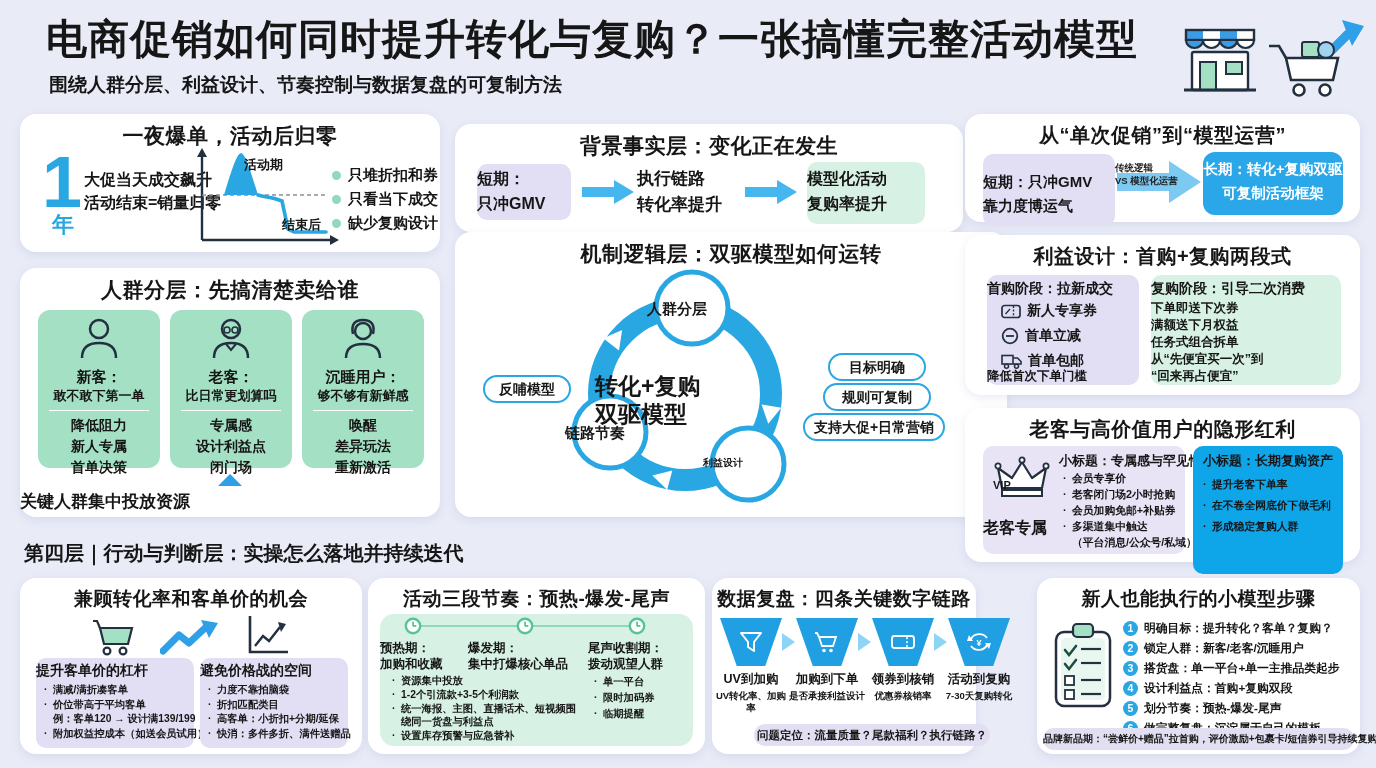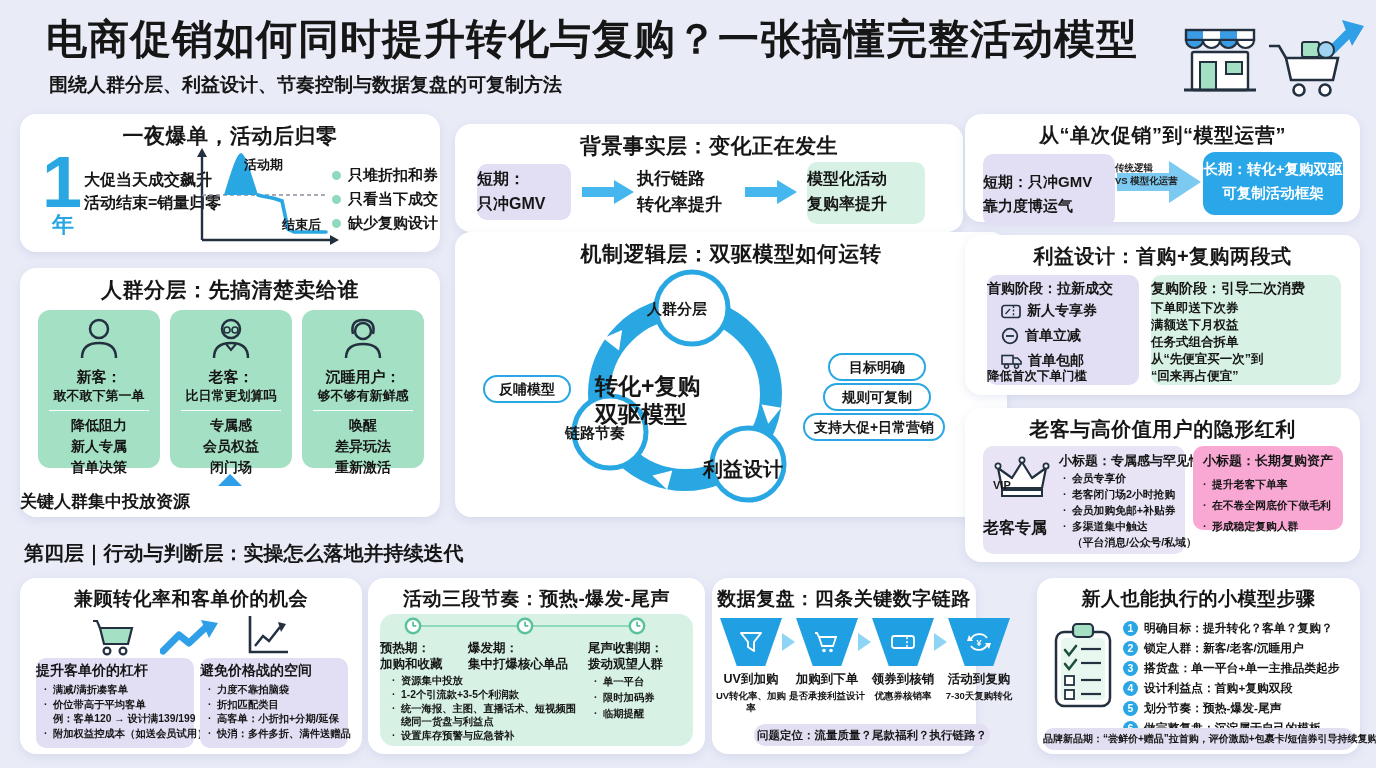--- a/index.html
+++ b/index.html
@@ -134,21 +134,21 @@
         <circle cx="22" cy="13" r="9" fill="none" stroke="#23303f" stroke-width="2.5"></circle>
         <circle cx="18" cy="14" r="3" fill="none" stroke="#23303f" stroke-width="1.6"></circle>
         <circle cx="26" cy="14" r="3" fill="none" stroke="#23303f" stroke-width="1.6"></circle>
         <path d="M5 42 Q5 27 22 27 Q39 27 39 42" fill="none" stroke="#23303f" stroke-width="2.5"></path>
         <path d="M17 28 L22 34 L27 28" fill="none" stroke="#23303f" stroke-width="2"></path>
       </svg>
       <div class="nm">老客：</div>
       <div class="qn">比日常更划算吗</div>
       <hr>
       <div class="pt">专属感</div>
-      <div class="pt">会员权益</div>
+      <div class="pt">设计利益点</div>
       <div class="pt">闭门场</div>
     </div>
 
     <div class="segbox" style="left:282px">
       <svg width="44" height="46" viewBox="0 0 44 46" style="margin-top:6px">
         <circle cx="22" cy="15" r="8" fill="none" stroke="#23303f" stroke-width="2.5"></circle>
         <path d="M12 18 Q9 4 22 4 Q35 4 32 18" fill="none" stroke="#23303f" stroke-width="2.5"></path>
         <path d="M5 42 Q5 28 22 28 Q39 28 39 42" fill="none" stroke="#23303f" stroke-width="2.5"></path>
       </svg>
       <div class="nm">沉睡用户：</div>
@@ -197,21 +197,21 @@
         </g>
       <g transform="translate(112,216) rotate(195)">
           <polygon points="-8,-10 10,0 -8,10" fill="#fff"></polygon>
         </g>
       <circle cx="142" cy="46" r="36" fill="#fff" stroke="#29a7e3" stroke-width="5"></circle>
       <circle cx="60" cy="170" r="36" fill="#fff" stroke="#29a7e3" stroke-width="5"></circle>
       <circle cx="198" cy="202" r="36" fill="#fff" stroke="#29a7e3" stroke-width="5"></circle>
     </svg>
     <div class="abs bb ctr nw" style="left:192px;top:68px;width:90px;font-size:15px">人群分层</div>
     <div class="abs bb ctr nw" style="left:110px;top:192px;width:90px;font-size:15px">链路节奏</div>
-    <div class="abs bb ctr nw" style="left:248px;top:224px;width:90px;font-size:20px">利益设计</div>
+    <div class="abs bb ctr nw" style="left:248px;top:224px;width:90px;font-size:10px">利益设计</div>
     <div class="abs bb ctr" style="left:140px;top:140px;width:180px;font-size:23px;line-height:28px">
       <div>转化+复购</div>
       <div>双驱模型</div>
     </div>
     <div class="pill" style="left:28px;top:143px;width:84px;height:24px;line-height:24px">反哺模型</div>
     <div class="pill" style="left:373px;top:121px;width:94px;height:24px;line-height:24px">目标明确</div>
     <div class="pill" style="left:368px;top:151px;width:104px;height:24px;line-height:24px">规则可复制</div>
     <div class="pill" style="left:348px;top:181px;width:138px;height:24px;line-height:24px">支持大促+日常营销</div>
   </div>
 
@@ -288,21 +288,21 @@
       <div class="abs bb ctr nw" style="left:0px;top:72px;width:80px;font-size:16px">老客专属</div>
       <div class="abs bb nw" style="left:76px;top:6px;font-size:13px">小标题：专属感与罕见性</div>
       <div class="blist" style="left:80px;top:24px;font-size:10.8px;line-height:16px;width:122px">
         <div class="bl nw">会员专享价</div>
         <div class="bl nw">老客闭门场2小时抢购</div>
         <div class="bl nw">会员加购免邮+补贴券</div>
         <div class="bl nw">多渠道集中触达</div>
         <div class="nob nw">（平台消息/公众号/私域）</div>
       </div>
     </div>
-    <div class="pbox" style="left:228px;top:38px;width:150px;height:84px;background:#f9a8d4">
+    <div class="pbox" style="left:228px;top:38px;width:150px;height:128px;background:#0ea5e9">
       <div class="abs bb nw" style="left:10px;top:6px;font-size:13px">小标题：长期复购资产</div>
       <div class="blist" style="left:10px;top:28px;font-size:10.8px;line-height:21px;width:136px">
         <div class="bl nw">提升老客下单率</div>
         <div class="bl nw">在不卷全网底价下做毛利</div>
         <div class="bl nw">形成稳定复购人群</div>
       </div>
     </div>
   </div>
 
   <div class="seclabel">第四层｜行动与判断层：实操怎么落地并持续迭代</div>

